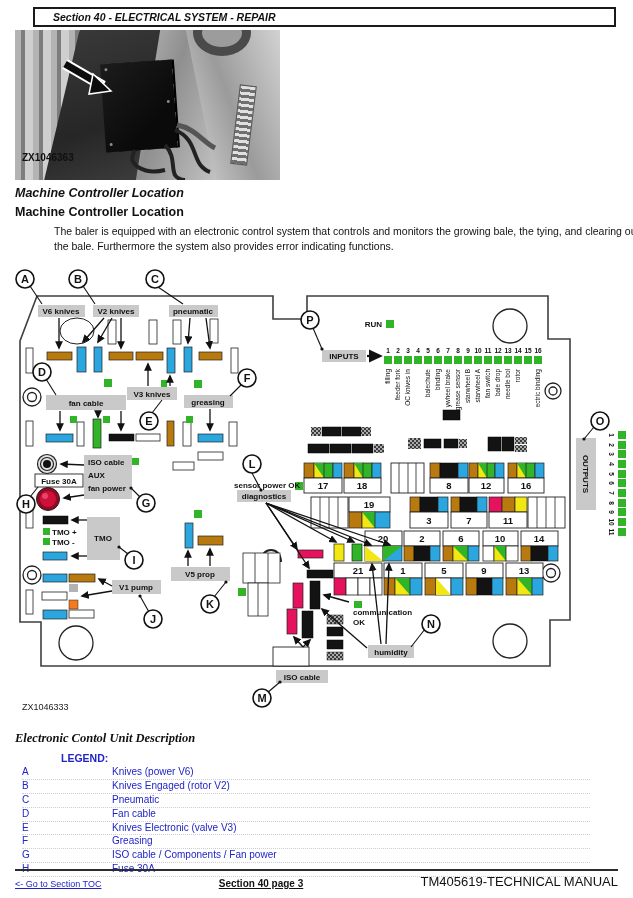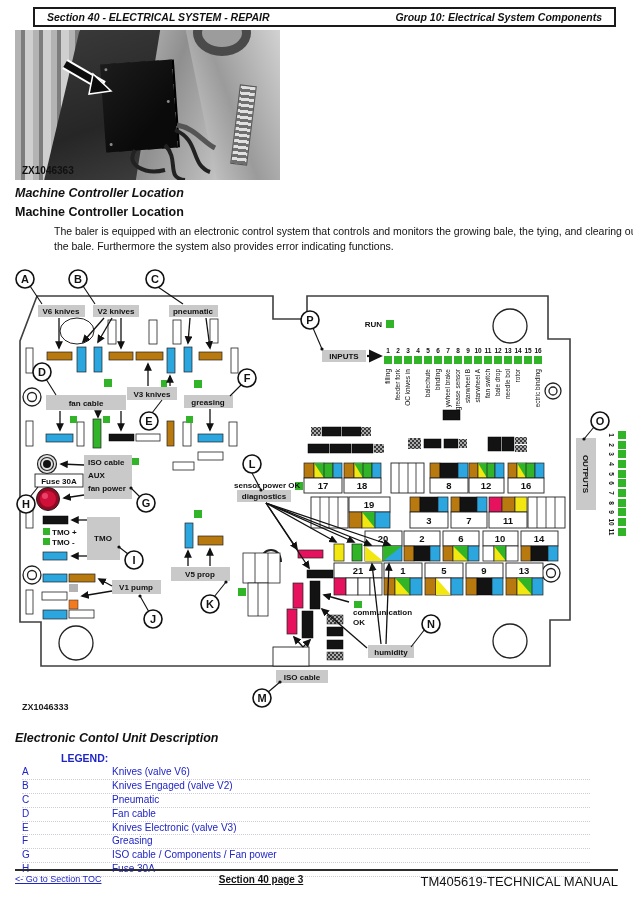--- a/index.html
+++ b/index.html
@@ -1,51 +1,51 @@
 <!DOCTYPE html>
 <html><head>
 <meta charset="utf-8">
 <style>
   html,body{margin:0;padding:0;background:#fff;}
   body{width:633px;height:898px;position:relative;font-family:"Liberation Sans",sans-serif;color:#111;overflow:hidden;}
   .abs{position:absolute;}
 
   
-  .header{left:33px;top:7px;width:583px;height:20px;border:2px solid #1a1a1a;display:flex;justify-content:space-between;align-items:center;padding:0 12px;box-sizing:border-box;}
+  .header{left:33px;top:7px;width:583px;height:20px;border:2px solid #1a1a1a;display:flex;justify-content:space-between;align-items:center;padding:0 18px;box-sizing:border-box;}
   .header .ht{font-size:10.5px;font-weight:bold;font-style:italic;white-space:nowrap;}
 
   
   .photo{left:15px;top:30px;width:265px;height:150px;overflow:hidden;background:linear-gradient(110deg,#9a9a9a,#cfcfcf 28%,#8f8f8f 55%,#c2c2c2 80%,#a5a5a5);}
   .ph-left{left:0;top:0;width:70px;height:150px;background:repeating-linear-gradient(90deg,#b3b3b3 0 6px,#7d7d7d 6px 10px,#cfcfcf 10px 18px);}
   .ph-panel{left:28px;top:-5px;width:118px;height:160px;background:linear-gradient(160deg,#3c3c3c,#262626 60%,#404040);clip-path:polygon(32% 0,100% 0,78% 100%,0 100%);}
   .ph-box{left:88px;top:32px;width:72px;height:88px;background:linear-gradient(135deg,#1c1c1c,#0a0a0a 70%);transform:rotate(-4deg);box-shadow:2px 0 0 #000;}
   .ph-bolt{width:3px;height:3px;border-radius:50%;background:#8a8a8a;}
   .ph-right{left:150px;top:0;width:115px;height:150px;background:linear-gradient(250deg,#d2d2d2,#9b9b9b 45%,#c6c6c6 75%);clip-path:polygon(18% 0,100% 0,100% 100%,45% 100%);}
   .ph-ring{left:178px;top:-20px;width:58px;height:46px;border-radius:50%;border:9px solid #4a4a4a;background:#9c9c9c;box-sizing:border-box;}
   .ph-spring{left:220px;top:55px;width:15px;height:78px;background:repeating-linear-gradient(0deg,#6f6f6f 0 3px,#e0e0e0 3px 6px);transform:rotate(7deg);border:1px solid #555;}
-  .ph-caption{left:7px;bottom:4px;font-size:10px;font-weight:bold;color:#101010;}
+  .ph-caption{left:7px;bottom:17px;font-size:10px;font-weight:bold;color:#101010;}
 
   
   .h-italic{left:15px;top:186px;font-size:12.5px;font-weight:bold;font-style:italic;}
   .h-bold{left:15px;top:205px;font-size:12.5px;font-weight:bold;}
   .para{left:15px;top:224px;width:608px;font-size:10.5px;line-height:1.45;margin-left:39px;}
 
   
-  .diag-caption{left:22px;top:702px;font-size:9px;font-weight:bold;color:#1d1d1d;}
+  .diag-caption{left:22px;top:702px;font-size:9px;font-weight:normal;color:#1d1d1d;}
 
   
-  .legend-title{left:15px;top:731px;font-size:12.5px;font-weight:bold;font-style:italic;}
+  .legend-title{left:15px;top:731px;font-size:12.5px;font-weight:bold;font-style:italic;font-family:Liberation Serif, serif;}
   .legend-label{left:22px;top:752px;font-size:10.5px;font-weight:bold;color:#1f24c7;padding-left:39px;}
   .legend-rows{left:22px;top:766px;width:568px;}
   .lrow{display:flex;height:12.9px;align-items:flex-start;border-bottom:1px dotted #cdcdd8;color:#1f24c7;font-size:10px;}
   .lrow .lkey{width:90px;flex:none;}
 
   
   .footer-rule{left:15px;top:869px;width:603px;border-top:2px solid #2c2c2c;}
-  .footer{left:15px;top:874px;width:603px;display:flex;justify-content:space-between;align-items:flex-start;}
+  .footer{left:15px;top:874px;width:603px;display:flex;justify-content:space-between;align-items:flex-end;}
   .f-link{font-size:9px;color:#1f24c7;text-decoration:underline;}
   .f-center{font-size:10px;font-weight:bold;text-decoration:underline;}
   .f-right{font-size:13px;}
 
   
   svg{font-family:"Liberation Sans",sans-serif;}
   .br{fill:#b8790f;stroke:#222;stroke-width:.7;}
   .bl{fill:#2ba6df;stroke:#222;stroke-width:.7;}
   .gr{fill:#31b427;stroke:#222;stroke-width:.7;}
   .yw{fill:#f2e711;stroke:#222;stroke-width:.7;}
@@ -64,21 +64,20 @@
   .cl{stroke:#111;stroke-width:1.1;fill:none;}
   .outline{fill:none;stroke:#3f3f3f;stroke-width:1.6;}
   .hole{fill:#fff;stroke:#222;stroke-width:1.3;}
   .co{fill:#fff;stroke:#111;stroke-width:1.6;}
 </style>
 </head>
 <body>
 
 <div class="abs header">
   <span class="ht">Section 40 - ELECTRICAL SYSTEM - REPAIR</span>
-  <span class="ht">Group 10: Electrical System Components</span>
 </div>
 
 <div class="abs photo">
   <div class="abs ph-left"></div>
   <div class="abs ph-right"></div>
   <div class="abs ph-ring"></div>
   <div class="abs ph-panel"></div>
   <div class="abs ph-box">
     <div class="abs ph-bolt" style="left:4px;top:4px;"></div>
     <div class="abs ph-bolt" style="left:4px;bottom:6px;"></div>
@@ -670,25 +669,25 @@
   </g>
 </svg>
 
 <div class="abs diag-caption">ZX1046333</div>
 
 <div class="abs legend-title">Electronic Contol Unit Description</div>
 <div class="abs legend-label">LEGEND:</div>
 <div class="abs legend-rows">
   <div class="lrow">
       <span class="lkey">A</span>
-      <span>Knives (valve V6)</span>
+      <span>Knives (power V6)</span>
     </div>
   <div class="lrow">
       <span class="lkey">B</span>
-      <span>Knives Engaged (valve V2)</span>
+      <span>Knives Engaged (rotor V2)</span>
     </div>
   <div class="lrow">
       <span class="lkey">C</span>
       <span>Pneumatic</span>
     </div>
   <div class="lrow">
       <span class="lkey">D</span>
       <span>Fan cable</span>
     </div>
   <div class="lrow">

